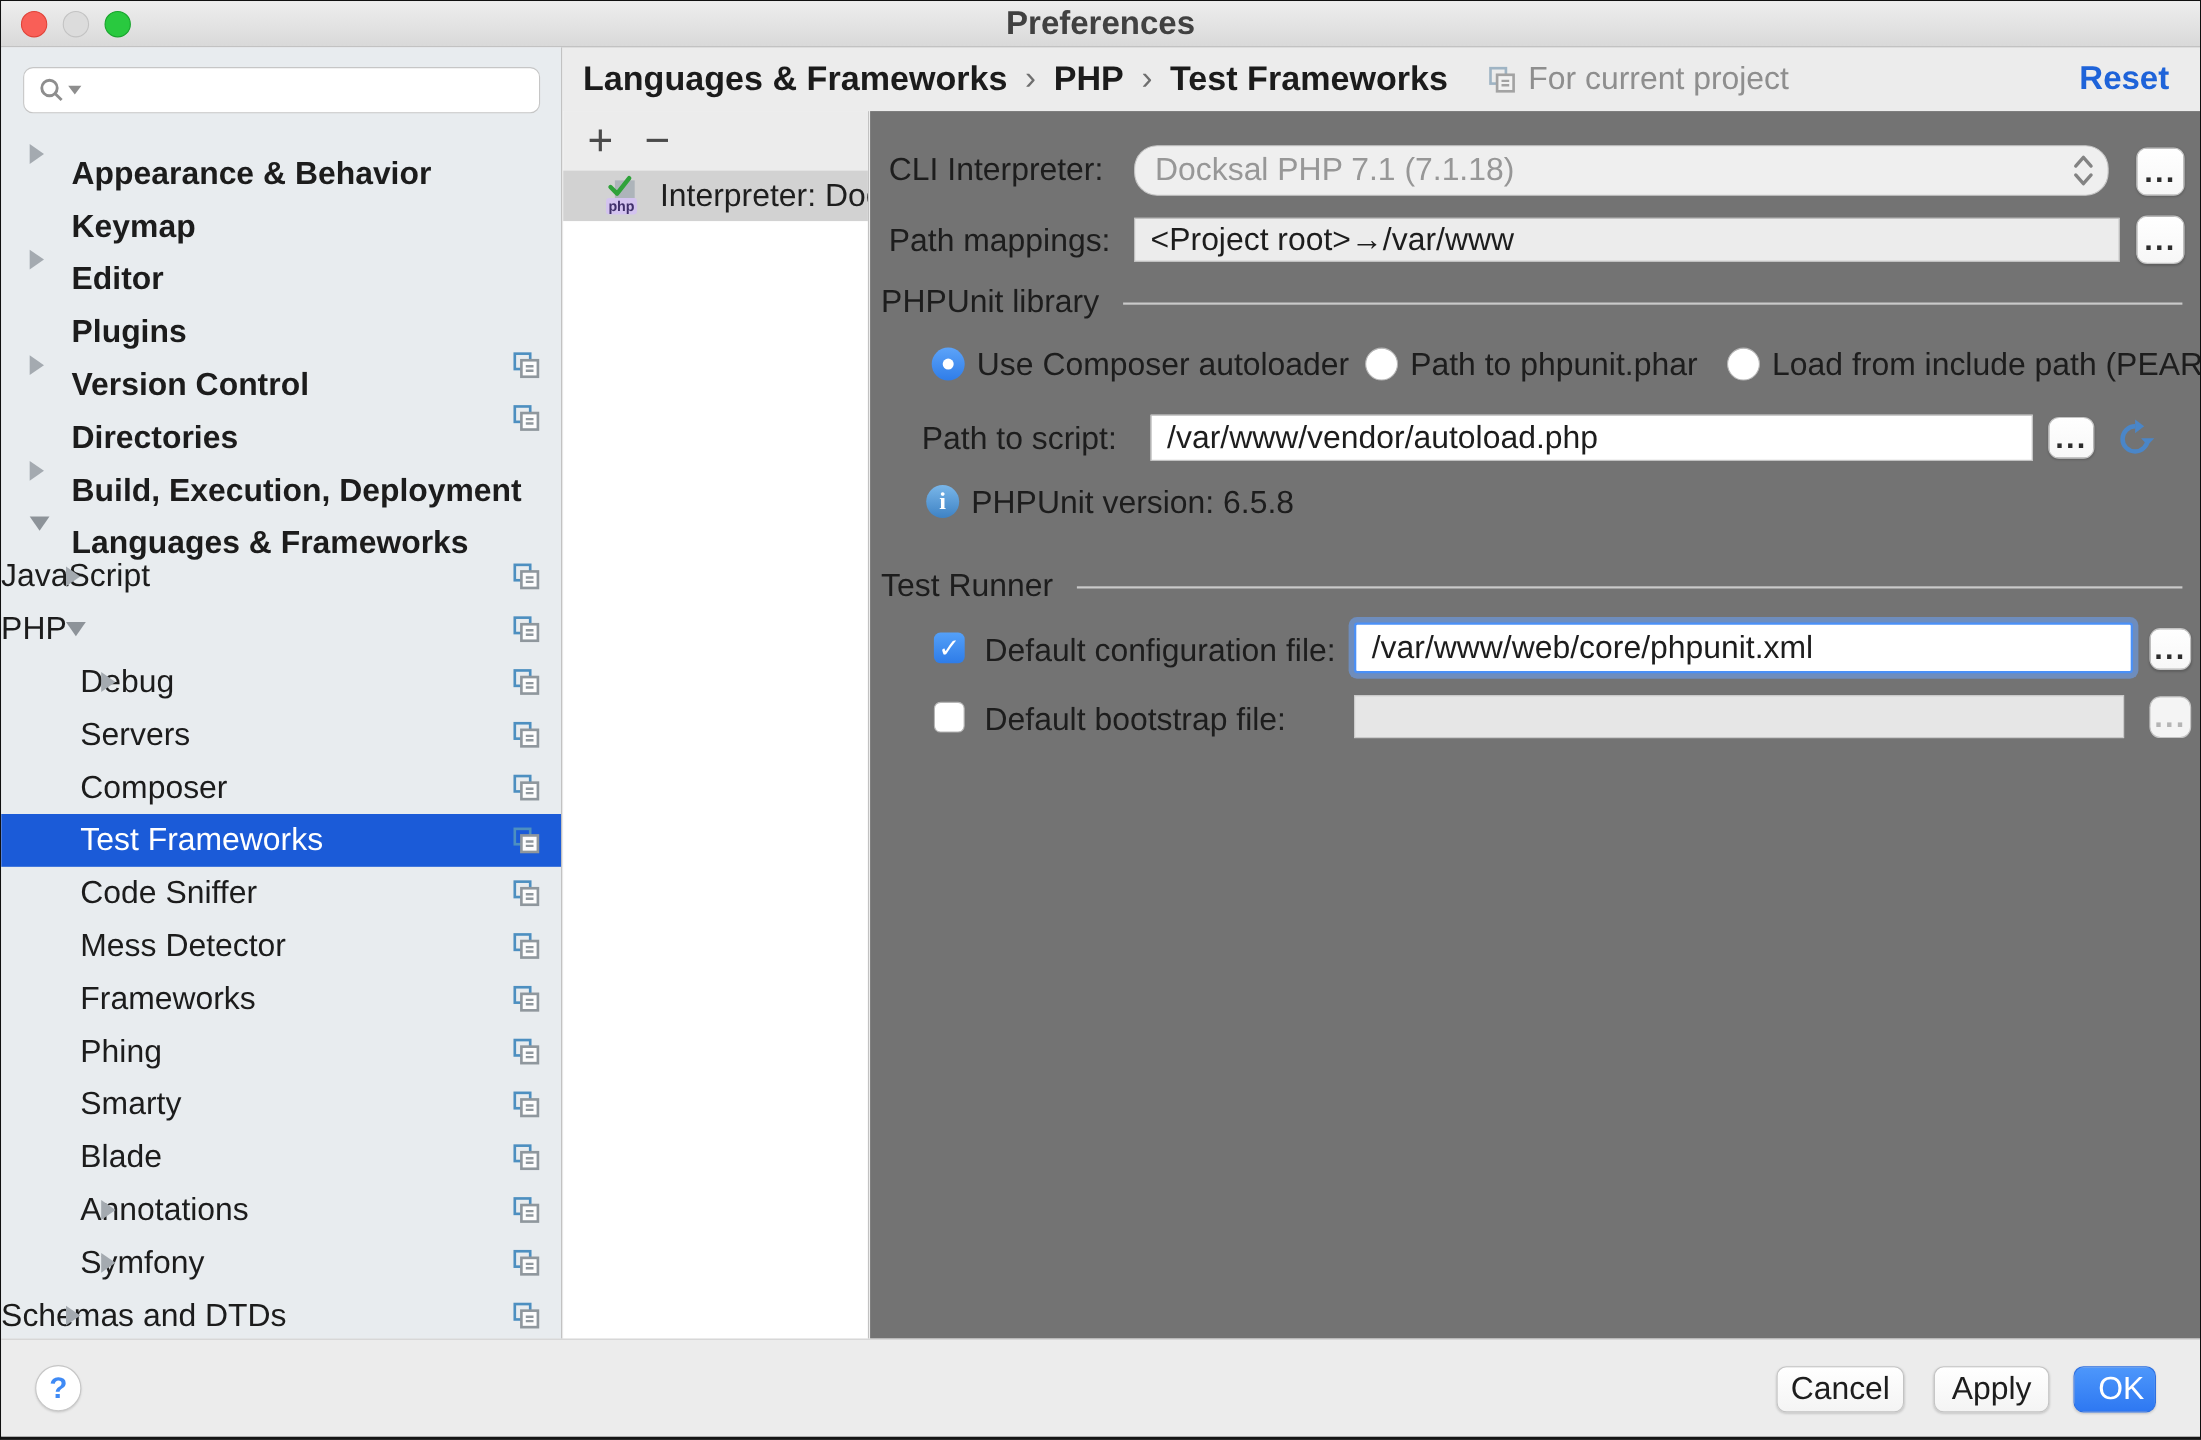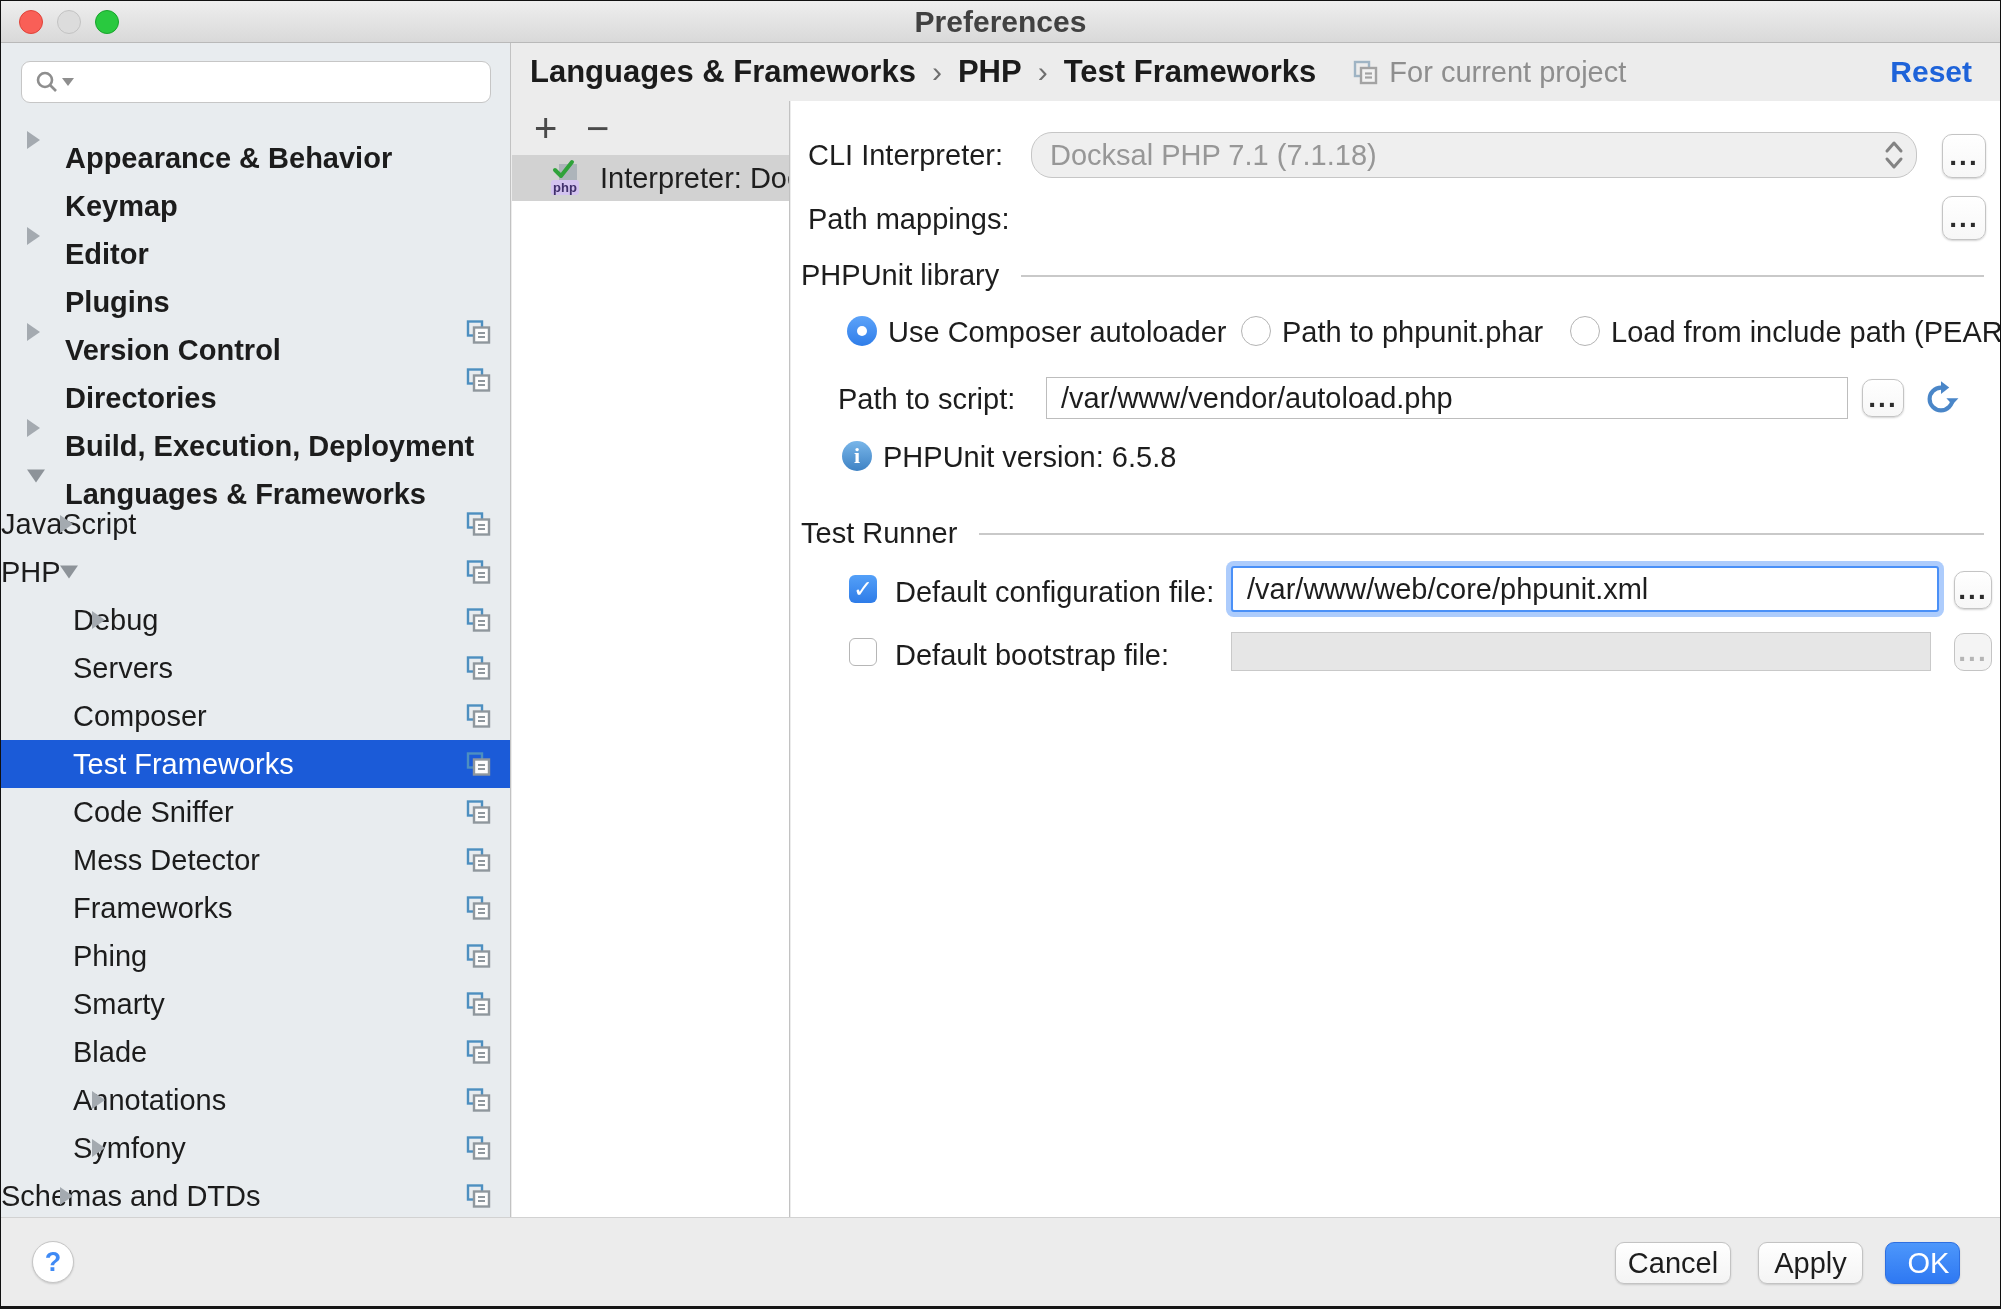--- a/index.html
+++ b/index.html
@@ -44,21 +44,21 @@
   .scope svg{margin-right:10px;}
   .reset{position:absolute;right:28px;font-size:30px;font-weight:600;color:#1e63d9;cursor:pointer;}
   
   .midpanel{position:absolute;left:511px;top:100px;width:278px;bottom:89px;background:#fff;border-right:1px solid #c2c2c2;}
   .mid-toolbar{position:absolute;left:0;right:0;top:0;height:54px;background:#ececec;display:flex;align-items:center;padding-left:22px;}
   .tb-btn{font-size:40px;color:#4a4a4a;width:52px;line-height:40px;text-align:left;font-weight:400;cursor:pointer;}
   .interp-row{position:absolute;left:0;right:0;top:54px;height:46px;background:#d2d2d2;display:flex;align-items:center;
               padding-left:36px;overflow:hidden;white-space:nowrap;font-size:29px;color:#1e1e1e;}
   .interp-row svg{flex:0 0 auto;margin-right:14px;}
   
-  .formpanel{position:absolute;left:790px;top:100px;right:0;bottom:89px;background:#ffffff;}
+  .formpanel{position:absolute;left:790px;top:100px;right:0;bottom:89px;background:#737373;}
   .flabel{position:absolute;font-size:29px;color:#1d1d1d;white-space:nowrap;}
   .combobox{position:absolute;left:240px;top:31px;width:886px;height:46px;background:#efefef;
             border:1.5px solid #c6c6c6;border-radius:21px;display:flex;align-items:center;padding-left:18px;}
   .combobox .val{font-size:29px;color:#979797;flex:1;}
   .stepper{width:44px;height:100%;display:flex;flex-direction:column;align-items:center;justify-content:center;border-radius:0 8px 8px 0;}
   .field{position:absolute;background:#ececec;border:1.5px solid #bdbdbd;display:flex;align-items:center;
          padding-left:14px;font-size:29px;color:#1d1d1d;white-space:nowrap;overflow:hidden;}
   .field.white{background:#fff;}
   .field.disabled{background:#e6e6e6;border-color:#c9c9c9;}
   .field.focused{background:#fff;border:2px solid #4a90f7;border-radius:3px;box-shadow:0 0 0 5px rgba(106,162,250,.55);}
@@ -354,20 +354,23 @@
       <span class="stepper">
         <svg width="28" height="34" viewBox="0 0 28 34">
           <polyline points="7,13 14,5 21,13" fill="none" stroke="#838383" stroke-width="3" stroke-linecap="round" stroke-linejoin="round"></polyline>
           <polyline points="7,21 14,29 21,21" fill="none" stroke="#838383" stroke-width="3" stroke-linecap="round" stroke-linejoin="round"></polyline>
         </svg>
       </span>
     </div>
     <div class="browse" style="left:1151px;top:33px;width:44px;height:44px;">...</div>
 
     <div class="flabel" style="left:17px;top:102px;">Path mappings:</div>
+    <div class="field" style="left:240px;top:97px;width:896px;height:40px;">
+      <span>&lt;Project root&gt;→/var/www</span>
+    </div>
     <div class="browse" style="left:1151px;top:95px;width:44px;height:44px;">...</div>
 
     <div class="section-head" style="left:10px;top:158px;">
       <span class="stitle">PHPUnit library</span>
       <span class="sline"></span>
     </div>
 
     <div class="radio on" style="left:56px;top:215px;"></div>
     <div class="rlabel" style="left:97px;top:215px;">Use Composer autoloader</div>
     <div class="radio" style="left:450px;top:215px;"></div>

